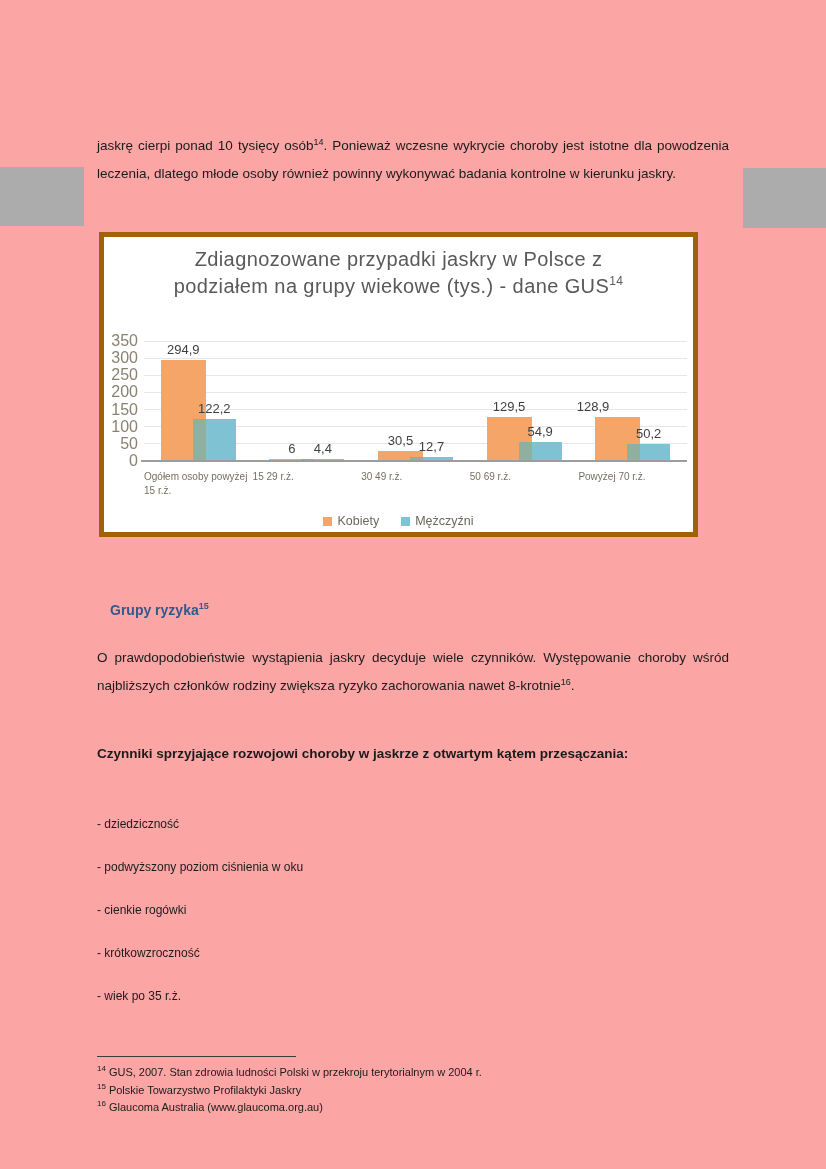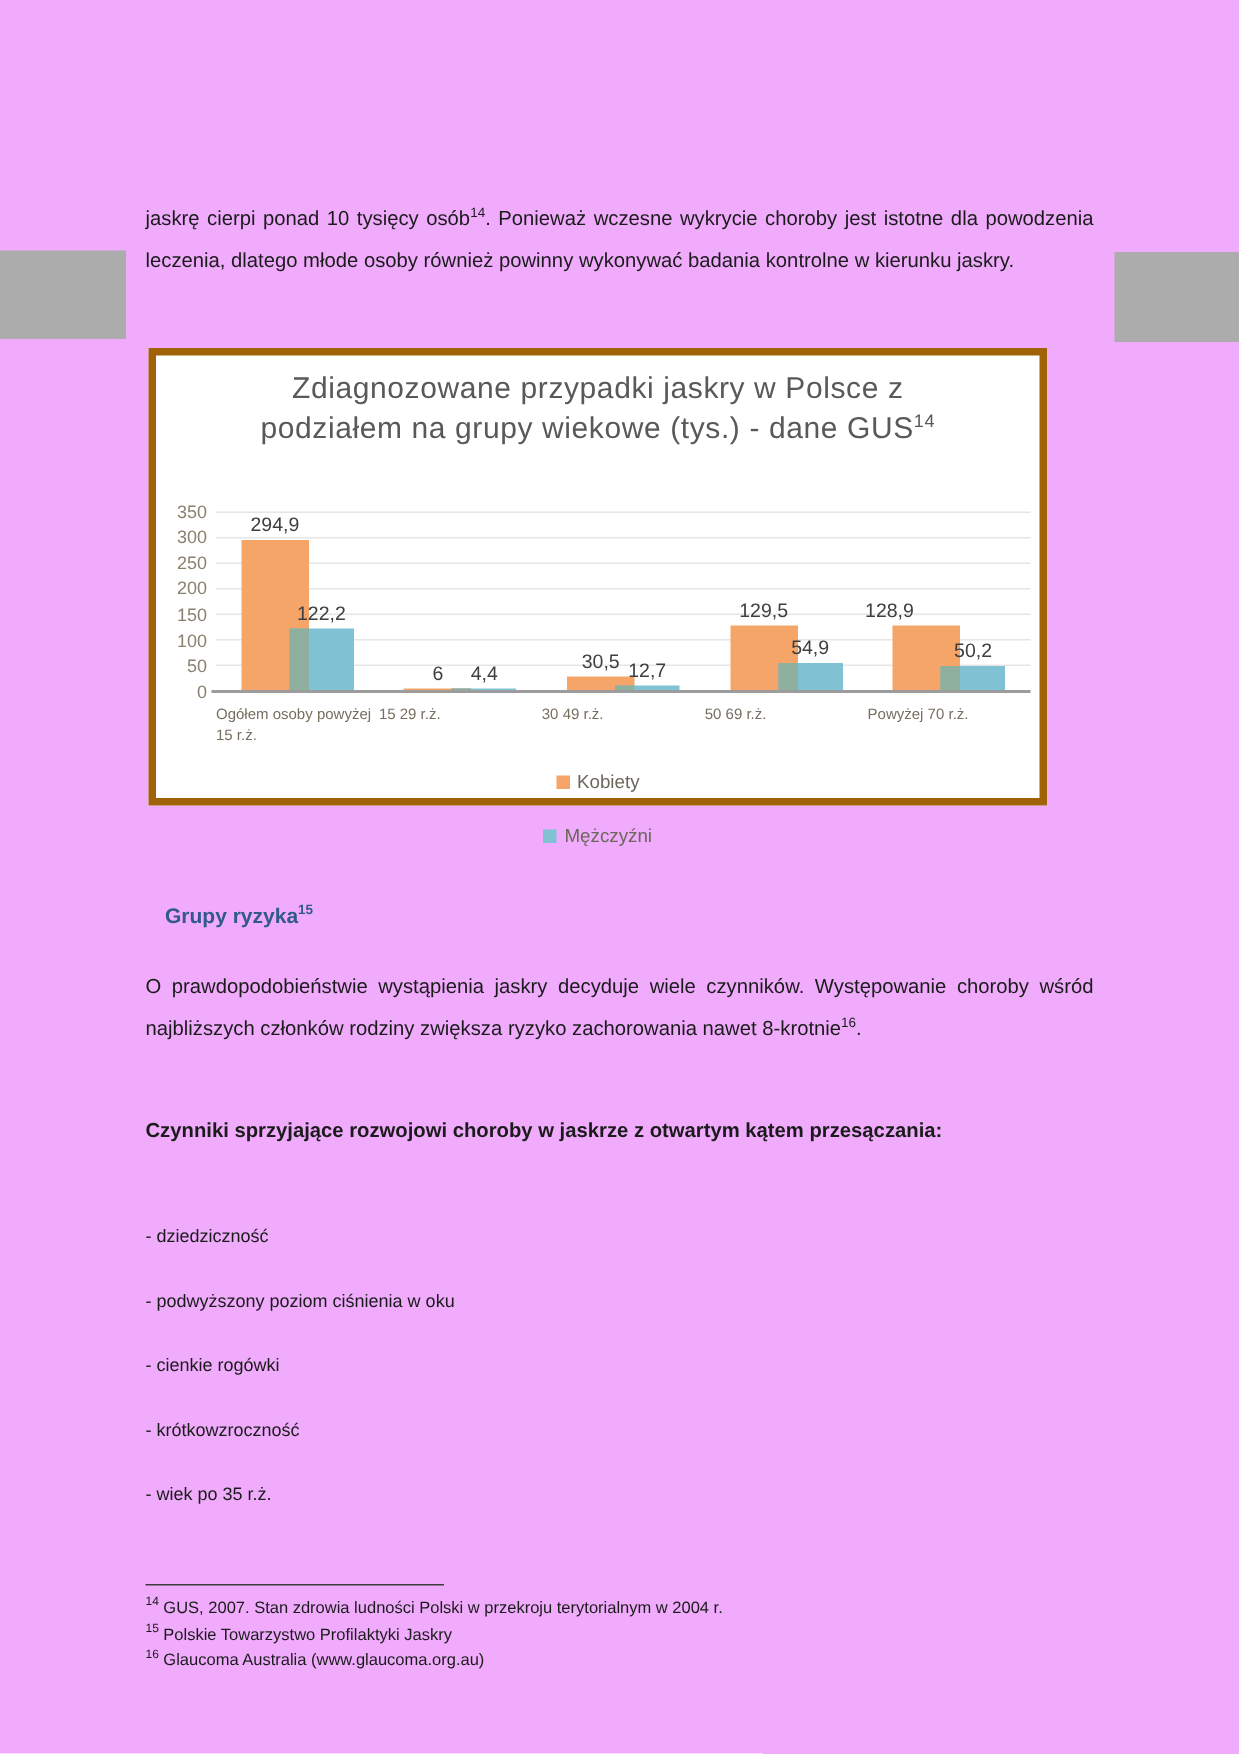--- a/index.html
+++ b/index.html
@@ -3,21 +3,21 @@
 <meta charset="utf-8">
 <style>
   * { margin: 0; padding: 0; box-sizing: border-box; }
   html, body { background: #ffffff; }
   body { font-family: "Liberation Sans", "DejaVu Sans", sans-serif; }
 
   .page {
     position: relative;
     width: 826px;
     height: 1169px;
-    background: #f0abfc;
+    background: #fca5a5;
     overflow: hidden;
     color: #1b1b1b;
     padding-left: 31px;
   }
 
   
   .margin-marker { position: absolute; background: #acacac; }
   .margin-marker.left  { left: 0;   top: 167px; width: 84px; height: 59px; }
   .margin-marker.right { left: 743px; top: 168px; width: 83px; height: 60px; }
 
@@ -55,36 +55,36 @@
     letter-spacing: 0.4px;
     color: #595959;
   }
   .chart-title sup { font-size: 12px; vertical-align: super; line-height: 0; }
 
   .chart-plot { position: absolute; left: 0; top: 0; width: 100%; height: 100%; }
   .gridline { position: absolute; height: 1px; background: #e6e6e6; }
   .axis-line { position: absolute; height: 2px; background: #9c9c9c; }
   .y-tick-label {
     position: absolute; width: 34px; text-align: right;
-    font-size: 12px; color: #8a8270; line-height: 12px;
+    font-size: 16px; color: #8a8270; line-height: 12px;
   }
   .bar { position: absolute; }
   .bar-overlap { position: absolute; }
   .value-label {
     position: absolute; width: 64px; text-align: center;
     font-size: 13px; color: #3f3f3f; line-height: 15px;
   }
   .x-category-label {
     position: absolute; 
     font-size: 10px; line-height: 14px; color: #766f60;
   }
   .chart-legend {
     position: absolute; left: 0; right: 0; top: 277px;
     display: flex; justify-content: center; align-items: center; gap: 22px;
-    font-size: 12.5px; color: #6c675b; flex-direction: column;
+    font-size: 12.5px; color: #6c675b;
   }
   .legend-item { display: flex; align-items: center; gap: 5px; }
   .legend-swatch { width: 9px; height: 9px; display: inline-block; }
 
   
   .heading {
     position: absolute; left: 97px; top: 598px;
     font-size: 14px; font-weight: bold; color: #31598c;
     line-height: 24px;
     margin-left: 13px;

